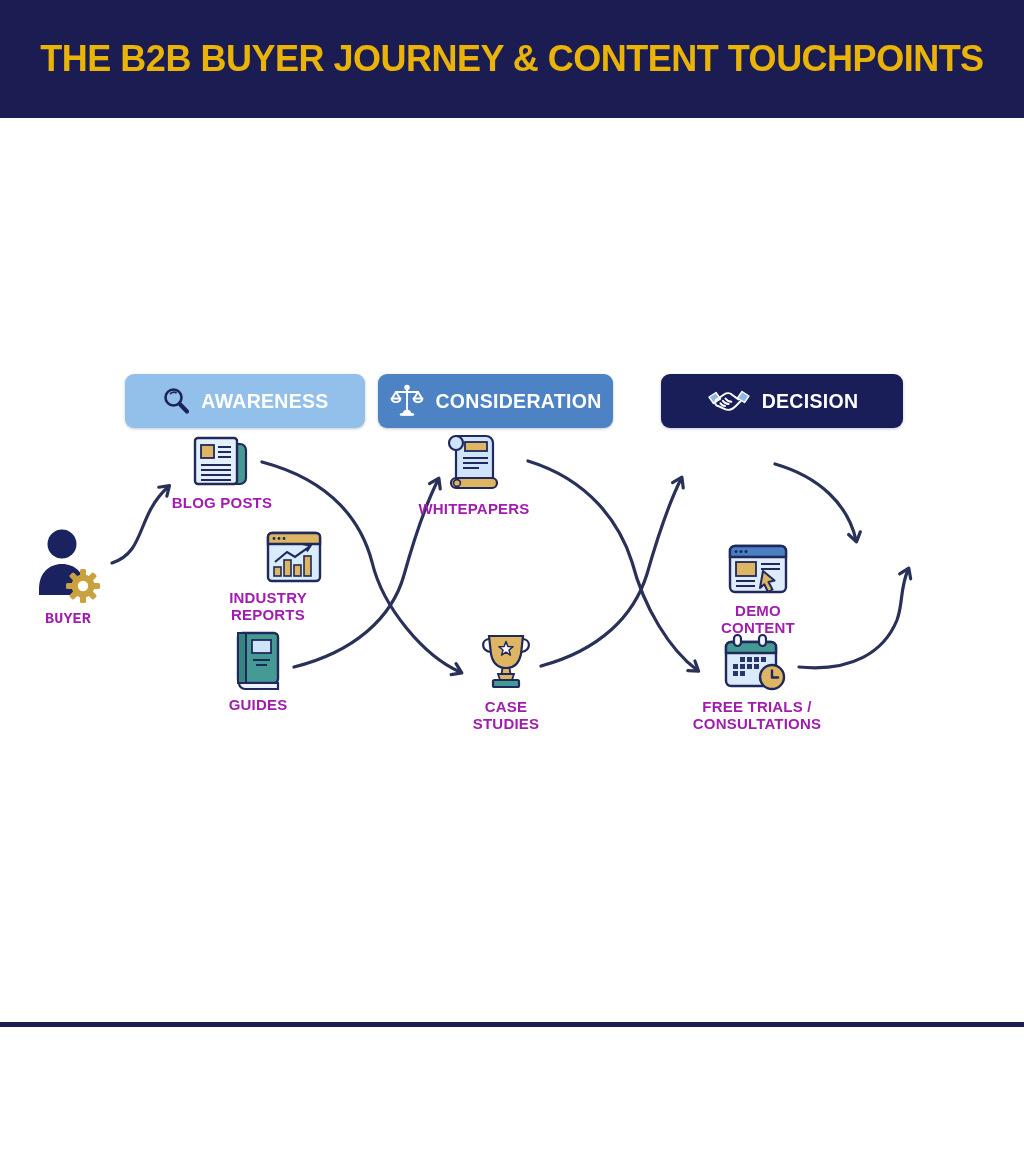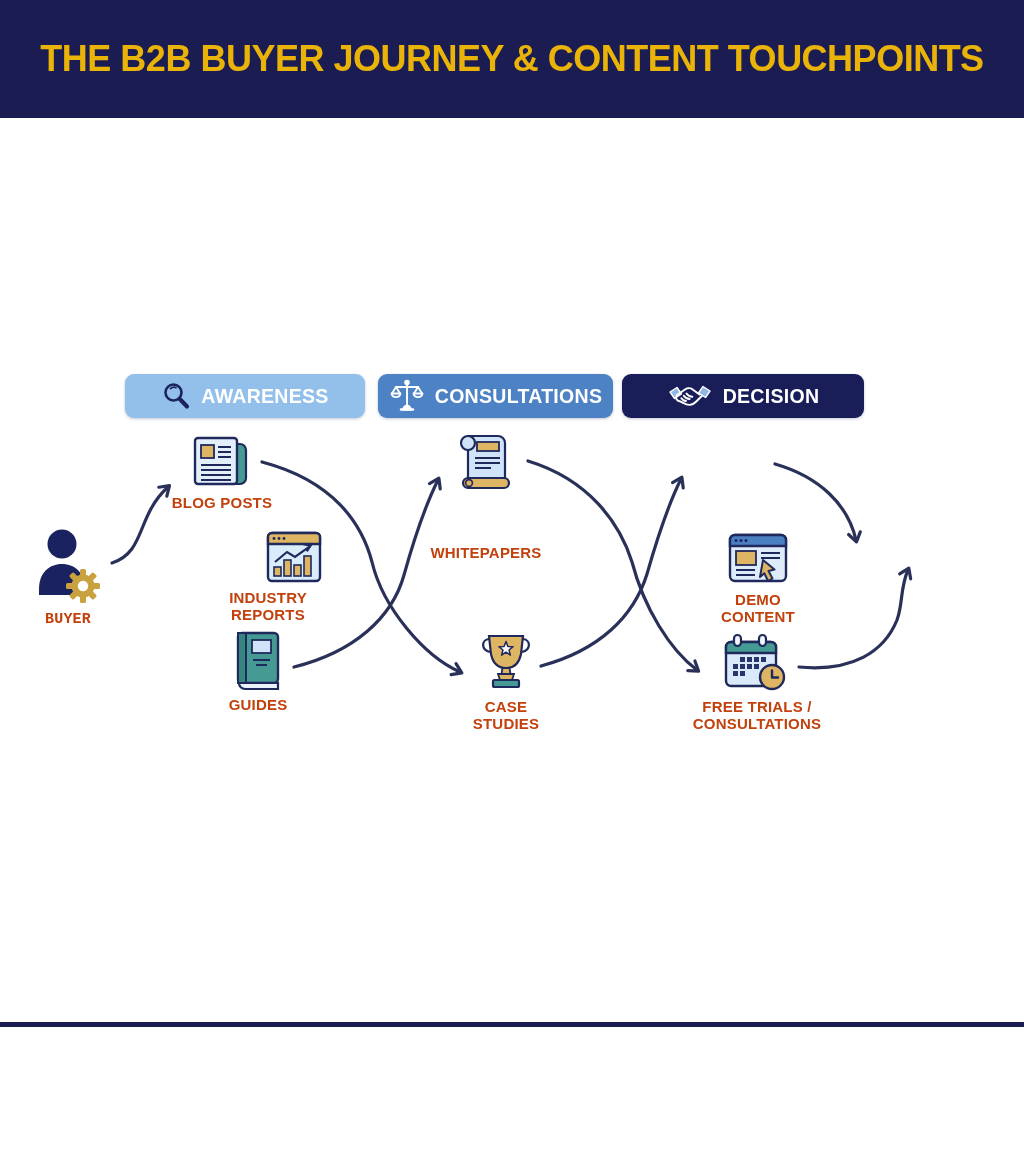--- a/index.html
+++ b/index.html
@@ -3,39 +3,39 @@
 <meta charset="utf-8">
 <style>
   html,body{margin:0;padding:0;background:#fff;}
   .canvas{position:relative;width:1024px;height:1154px;background:#ffffff;overflow:hidden;
           font-family:"Liberation Sans",sans-serif;}
   
   .header{position:absolute;left:0;top:0;width:1024px;height:118px;background:#1b1c52;
           display:flex;align-items:center;justify-content:center;}
   .header h1{margin:0;color:#eab308;font-size:36px;font-weight:700;letter-spacing:-0.5px;white-space:nowrap;}
   
-  .pill{position:absolute;top:374px;height:44px;border-radius:9px;display:flex;align-items:center;
+  .pill{position:absolute;top:374px;height:54px;border-radius:9px;display:flex;align-items:center;
         justify-content:center;gap:10px;box-shadow:0 1px 3px rgba(20,30,80,.25);}
   .pill .plabel{color:#ffffff;font-weight:700;font-size:19.5px;letter-spacing:.3px;}
   .pill-awareness{left:125px;width:240px;background:#92c0ea;}
   .pill-consideration{left:378px;width:235px;background:#4d82c4;}
-  .pill-decision{left:622px;width:242px;background:#191e59;}
+  .pill-decision{left:661px;width:242px;background:#191e59;}
   
   .node{position:absolute;display:flex;flex-direction:column;align-items:center;}
-  .node-label{font-weight:700;font-size:15px;color:#c2410c;text-align:center;line-height:1.15;
+  .node-label{font-weight:700;font-size:15px;color:#a21caf;text-align:center;line-height:1.15;
               letter-spacing:.2px;margin-top:4px;}
   .n-buyer{left:8px;top:529px;width:120px;font-family:Liberation Mono, monospace;}
   .n-blog{left:167px;top:434px;width:110px;}
   .n-industry{left:213px;top:529px;width:110px;align-items:flex-end;}
   .n-guides{left:203px;top:630px;width:110px;}
-  .n-white{left:416px;top:432px;width:140px;gap:44px;}
+  .n-white{left:404px;top:432px;width:140px;}
   .n-webinars{left:451px;top:531px;width:110px;}
   .n-case{left:461px;top:630px;width:90px;}
   .n-comparison{left:671px;top:434px;width:124px;}
-  .n-demo{left:708px;top:531px;width:100px;}
+  .n-demo{left:708px;top:542px;width:100px;}
   .n-free{left:677px;top:632px;width:160px;}
   .n-conv{left:866px;top:533px;width:150px;}
   
   .arrows{position:absolute;left:0;top:0;width:1024px;height:1154px;pointer-events:none;}
   
   .bottom-rule{position:absolute;left:0;top:1022px;width:1024px;height:5px;background:#1b1c52;}
 </style>
 </head>
 <body>
 
@@ -78,21 +78,21 @@
         <path d="M18 6.5 V28.5"></path>
         <path d="M7 9 H29"></path>
         <path d="M7 9 L3 15.5 M7 9 L11 15.5"></path>
         <path d="M2.5 15.5 A4.6 4.6 0 0 0 11.5 15.5 Z"></path>
         <path d="M29 9 L25 15.5 M29 9 L33 15.5"></path>
         <path d="M24.5 15.5 A4.6 4.6 0 0 0 33.5 15.5 Z"></path>
         <path d="M12 31.5 H24" stroke-width="2.4"></path>
         <path d="M13.5 31.5 L16 28 H20 L22.5 31.5 Z" fill="#ffffff"></path>
       </g>
     </svg>
-    <span class="plabel">CONSULTATIONS</span>
+    <span class="plabel">CONSIDERATION</span>
   </div>
 
   <div class="pill pill-decision">
     <svg width="46" height="30" viewBox="0 0 46 30">
       <path d="M3 11 L10 6.5 L14.5 13 L7.5 17.5 Z" fill="#8fb7e6" stroke="#ffffff" stroke-width="1.4" stroke-linejoin="round"></path>
       <path d="M43 10 L36 5.5 L31.5 12 L38.5 16.5 Z" fill="#8fb7e6" stroke="#ffffff" stroke-width="1.4" stroke-linejoin="round"></path>
       <g stroke="#ffffff" stroke-width="2" fill="none" stroke-linecap="round" stroke-linejoin="round">
         <path d="M10 14 L18 8.5 C20.5 6.8 24 6.8 26 8.8 L32.5 13.5"></path>
         <path d="M10 14 C8 16.5 9.5 19.5 12.5 20.2 L16.5 22 C21 24.8 26 24 29 20.8 L35 14.8"></path>
         <path d="M19.5 12.5 c1.4 2 3.6 3.2 5.8 3.2"></path>

